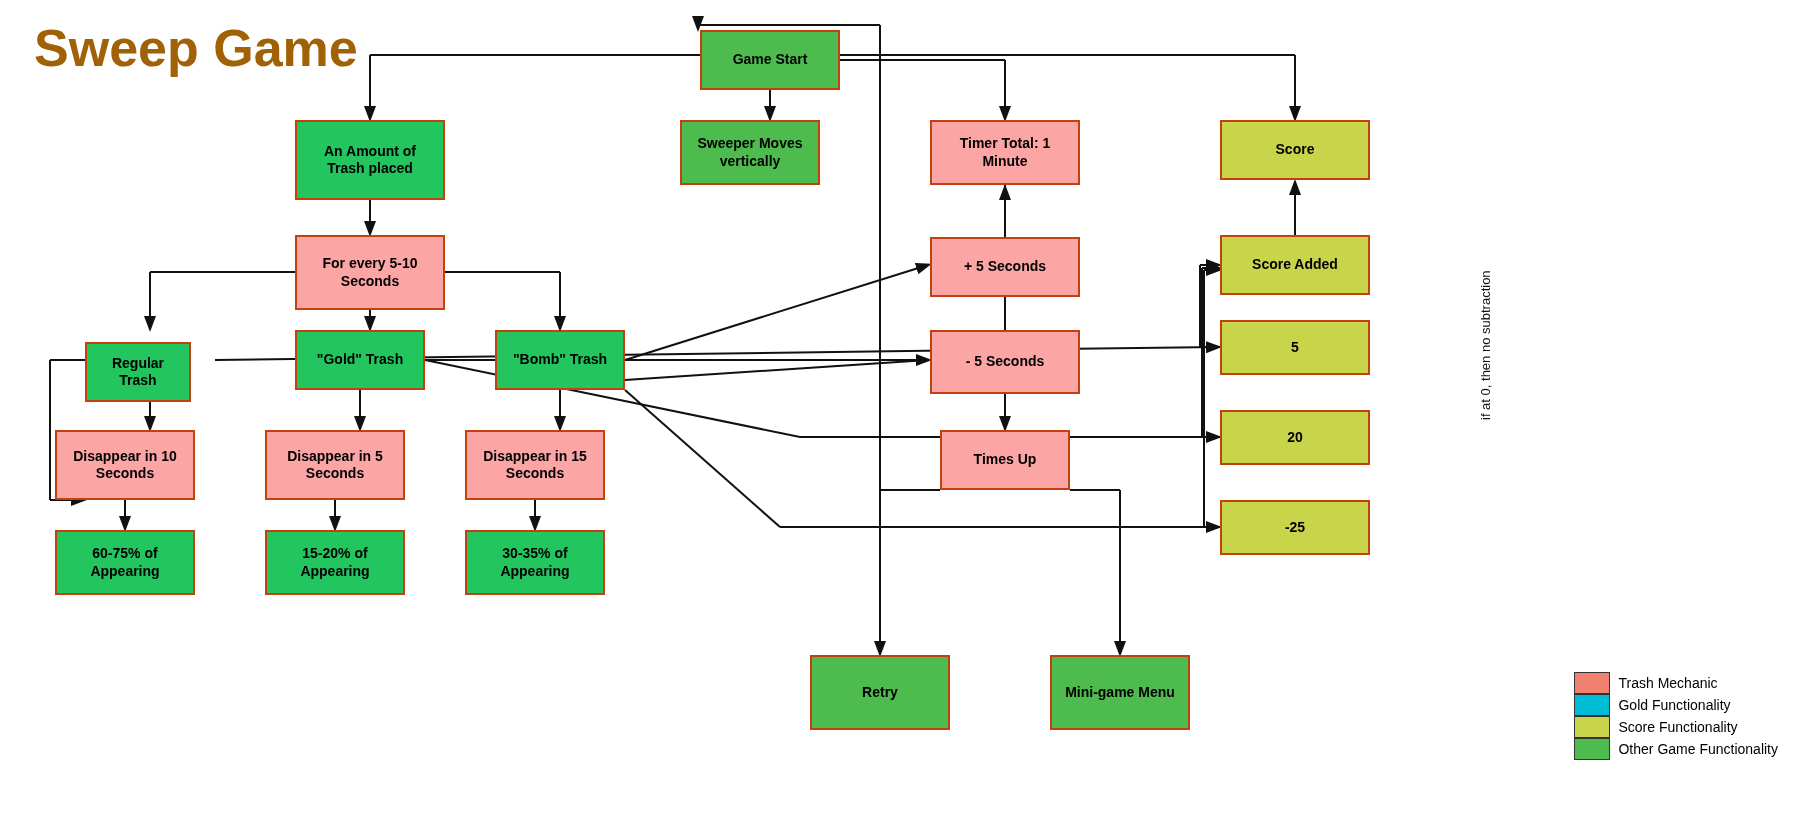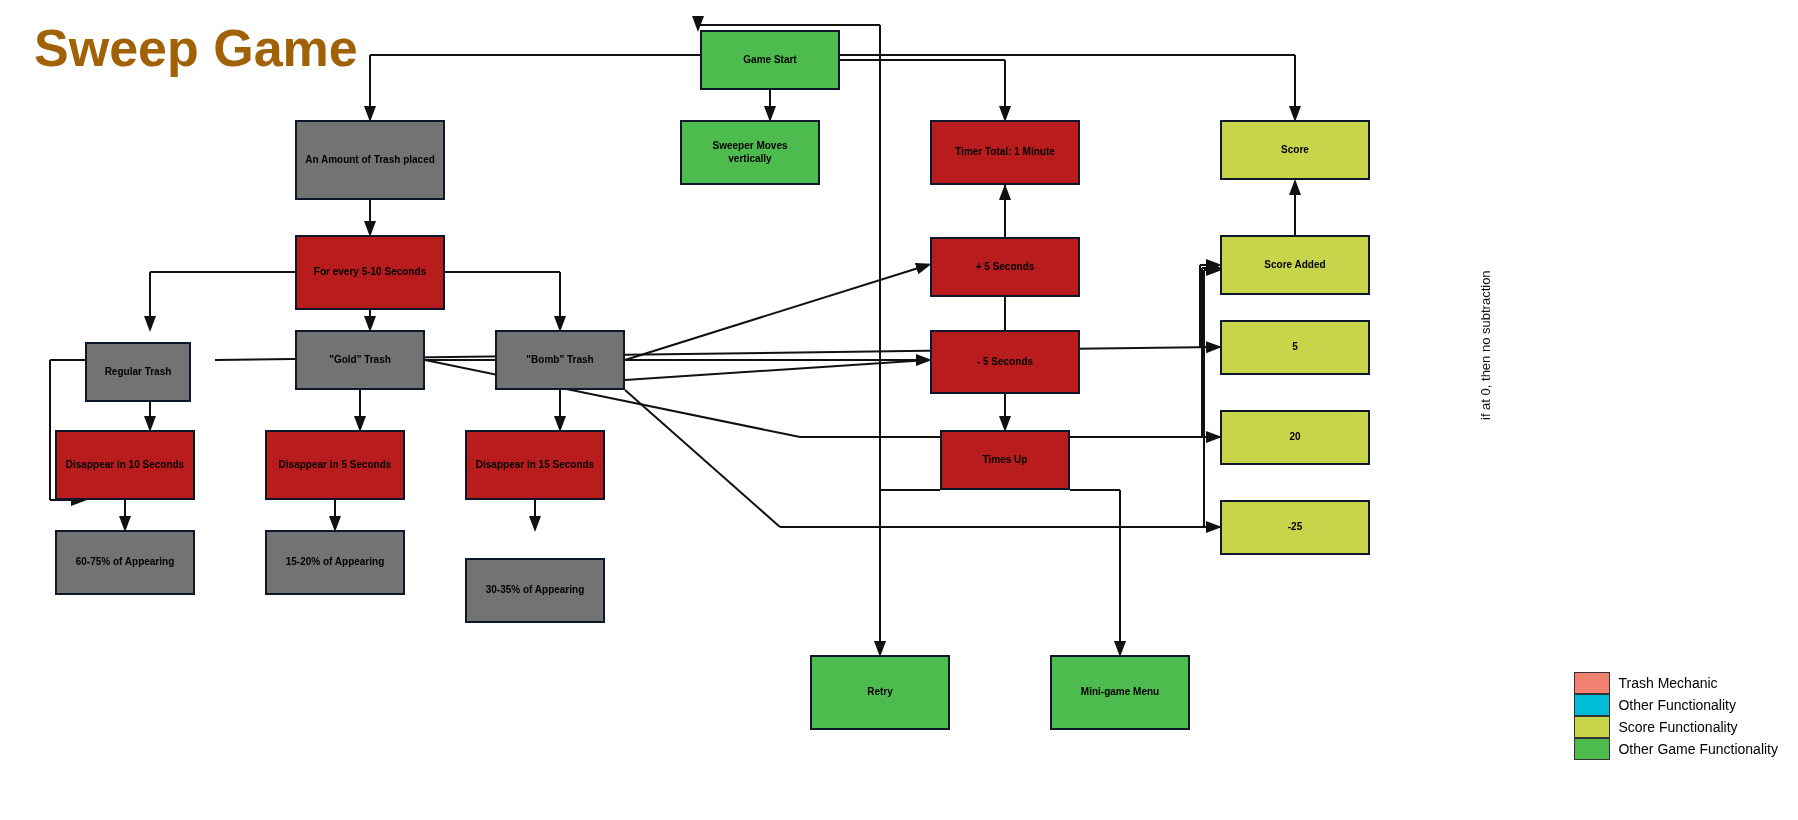--- a/index.html
+++ b/index.html
@@ -18,29 +18,29 @@
       font-size: 52px;
       font-weight: bold;
       color: #a16207;
     }
     .node {
       position: absolute;
       display: flex;
       align-items: center;
       justify-content: center;
       text-align: center;
-      font-size: 10px;
+      font-size: 14px;
       font-weight: 600;
-      border: 2px solid #0f172a;
+      border: 2px solid #c2410c;
       padding: 6px 8px;
       line-height: 1.25;
     }
     .green { background: #4dbb4d; }
-    .cyan { background: #b91c1c; }
-    .salmon { background: #737373; }
+    .cyan { background: #fca5a5; }
+    .salmon { background: #22c55e; }
     .yellow-green { background: #c8d44a; }
 
     svg.arrows {
       position: absolute;
       top: 0; left: 0;
       width: 1798px;
       height: 820px;
       pointer-events: none;
     }
     svg.arrows line, svg.arrows path, svg.arrows polyline {
@@ -190,35 +190,35 @@
 <div id="node-bomb_trash" class="node salmon" style="left:495px;top:330px;width:130px;height:60px;">"Bomb" Trash</div>
 <div id="node-minus5" class="node cyan" style="left:930px;top:330px;width:150px;height:64px;">- 5 Seconds</div>
 <div id="node-score5" class="node yellow-green" style="left:1220px;top:320px;width:150px;height:55px;">5</div>
 <div id="node-dis10" class="node cyan" style="left:55px;top:430px;width:140px;height:70px;">Disappear in 10 Seconds</div>
 <div id="node-dis5" class="node cyan" style="left:265px;top:430px;width:140px;height:70px;">Disappear in 5 Seconds</div>
 <div id="node-dis15" class="node cyan" style="left:465px;top:430px;width:140px;height:70px;">Disappear in 15 Seconds</div>
 <div id="node-times_up" class="node cyan" style="left:940px;top:430px;width:130px;height:60px;">Times Up</div>
 <div id="node-score20" class="node yellow-green" style="left:1220px;top:410px;width:150px;height:55px;">20</div>
 <div id="node-app60" class="node salmon" style="left:55px;top:530px;width:140px;height:65px;">60-75% of Appearing</div>
 <div id="node-app15" class="node salmon" style="left:265px;top:530px;width:140px;height:65px;">15-20% of Appearing</div>
-<div id="node-app30" class="node salmon" style="left:465px;top:530px;width:140px;height:65px;margin-top:28px;">30-35% of Appearing</div>
+<div id="node-app30" class="node salmon" style="left:465px;top:530px;width:140px;height:65px;">30-35% of Appearing</div>
 <div id="node-score_neg25" class="node yellow-green" style="left:1220px;top:500px;width:150px;height:55px;">-25</div>
 <div id="node-retry" class="node green" style="left:810px;top:655px;width:140px;height:75px;">Retry</div>
 <div id="node-mini_game" class="node green" style="left:1050px;top:655px;width:140px;height:75px;">Mini-game Menu</div>
 
 <div class="side-label" style="right:305px;top:240px;height:180px;">if at 0, then no subtraction</div>
 
 <div class="legend">
   <div class="legend-item">
     <div class="legend-box" style="background:#f08070;"></div>
     <span>Trash Mechanic</span>
   </div>
   <div class="legend-item">
     <div class="legend-box" style="background:#00bcd4;"></div>
-    <span>Other Functionality</span>
+    <span>Gold Functionality</span>
   </div>
   <div class="legend-item">
     <div class="legend-box" style="background:#c8d44a;"></div>
     <span>Score Functionality</span>
   </div>
   <div class="legend-item">
     <div class="legend-box" style="background:#4dbb4d;"></div>
     <span>Other Game Functionality</span>
   </div>
 </div>

